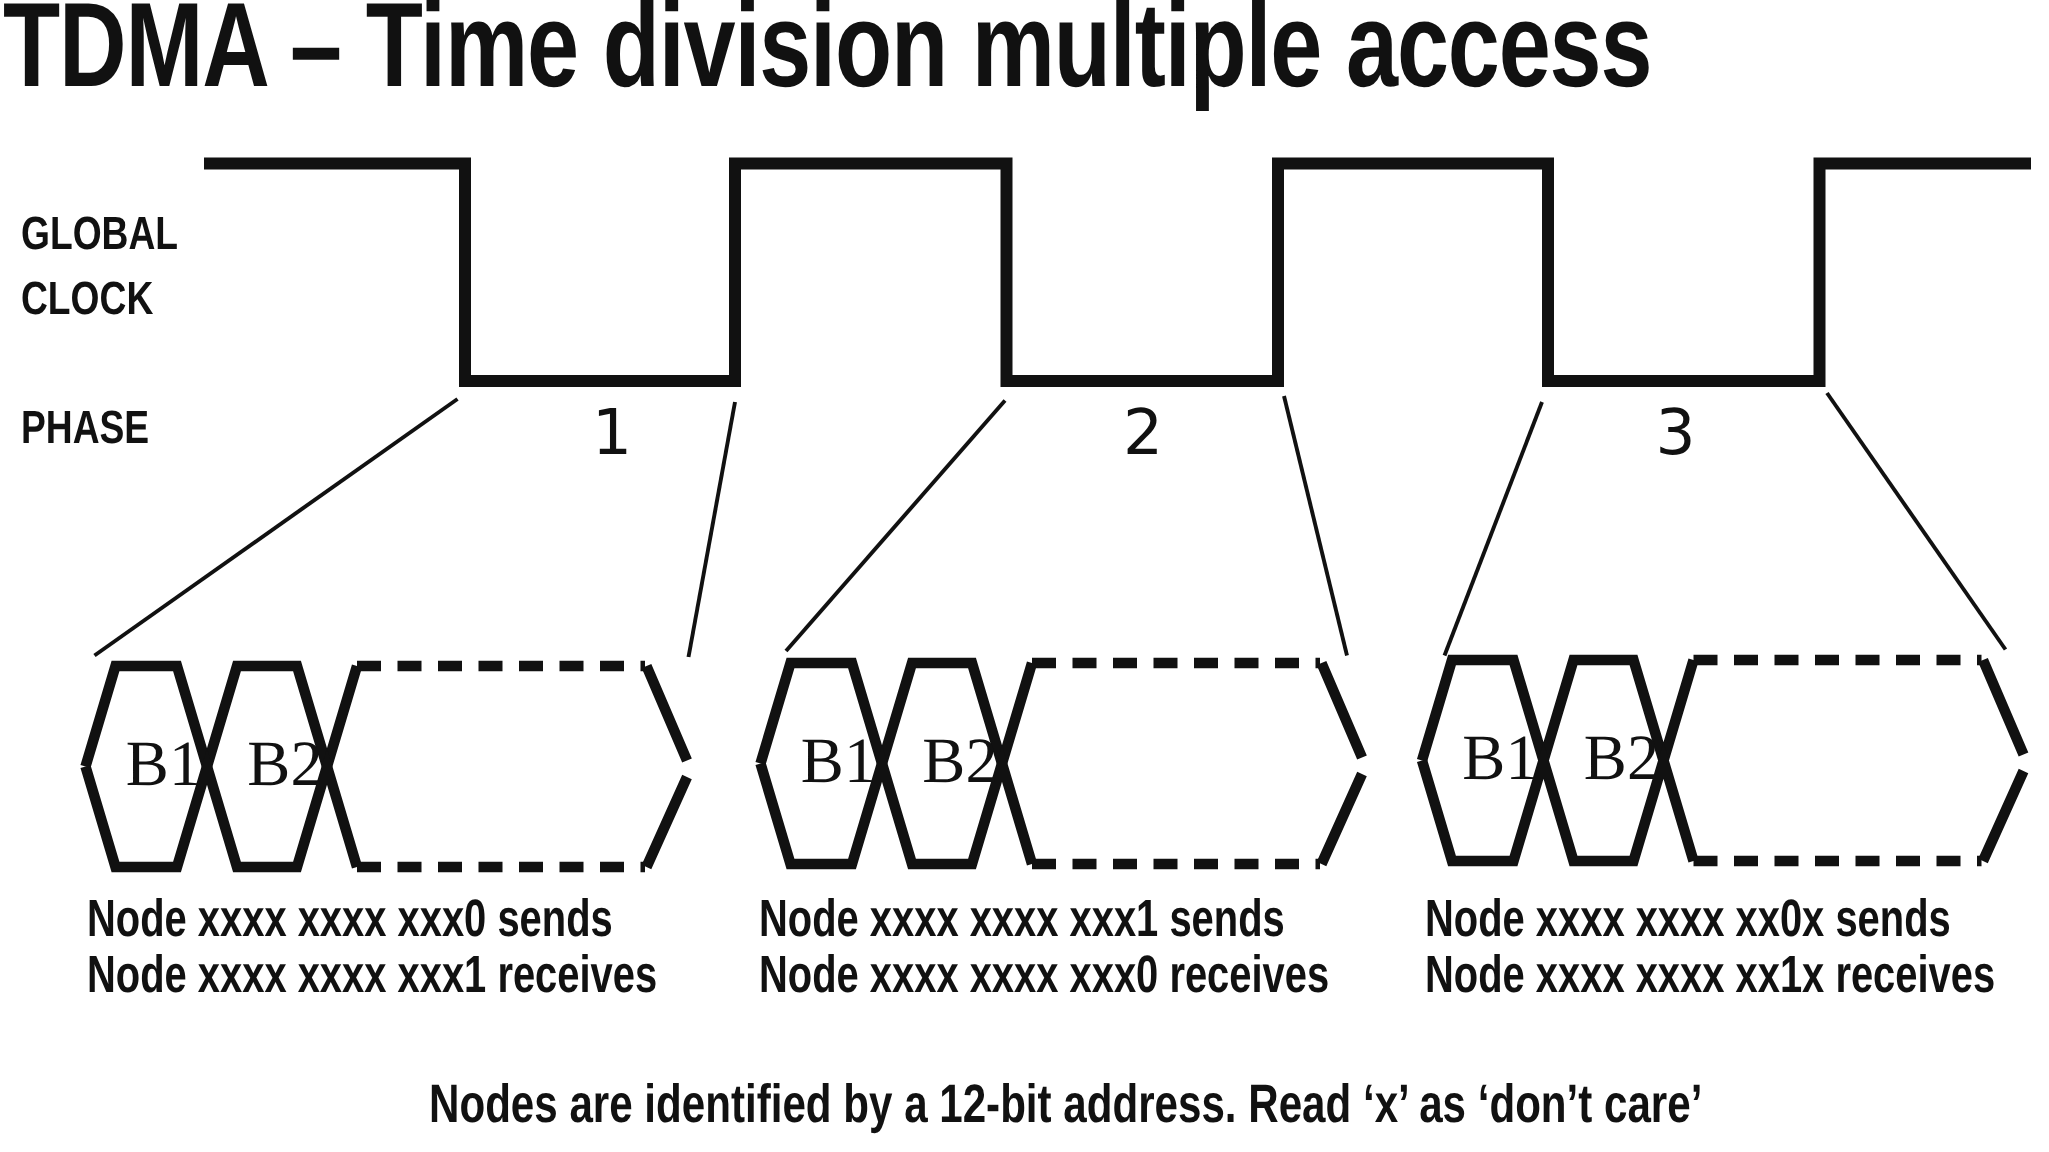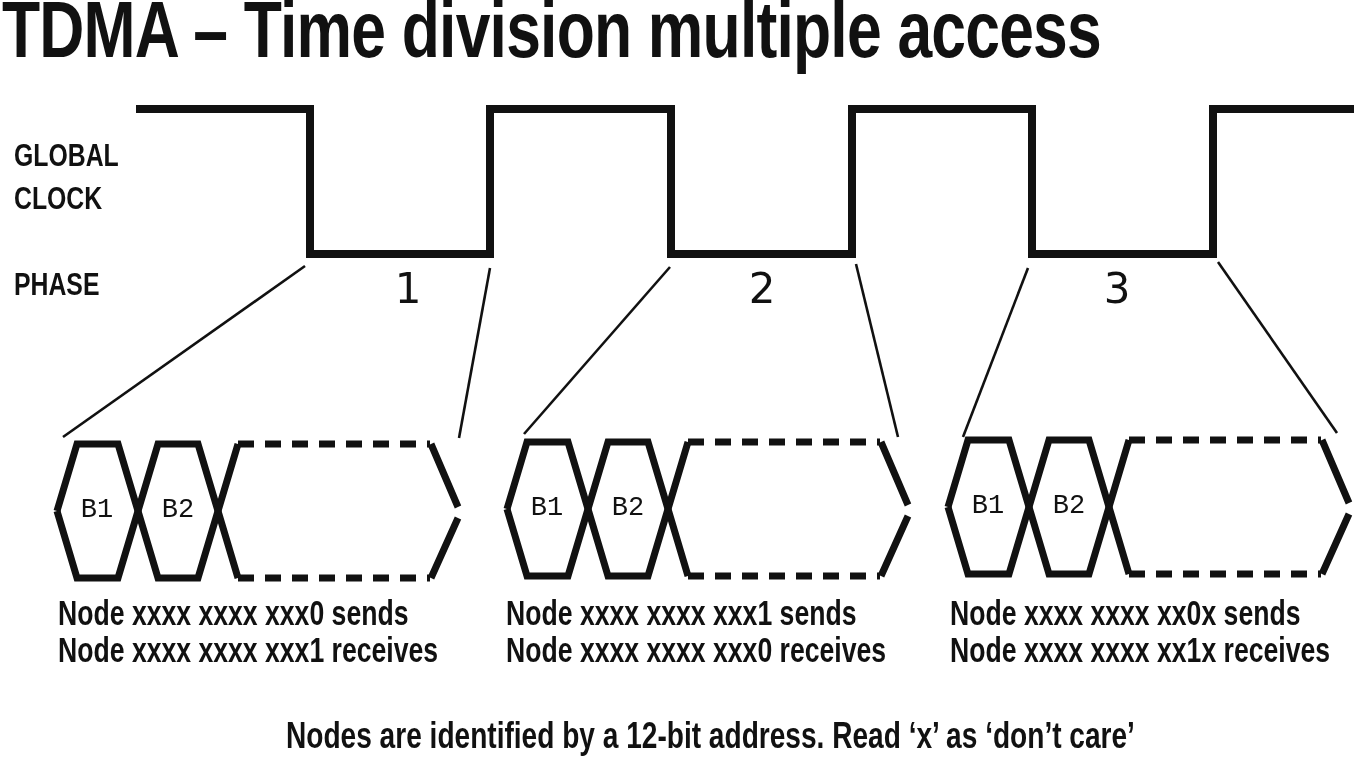--- a/index.html
+++ b/index.html
@@ -19,22 +19,23 @@
     left:14px;font-size:31px;font-weight:700;line-height:43px;
     transform:scaleX(0.80);transform-origin:0 0;letter-spacing:0px;
   }
   .clock-label{top:134px;}
   .phase-label{top:267px;line-height:36px;}
   .phase-num{
     font-size:42px;font-weight:400;transform:translate(-50%,-50%);
     font-family:"DejaVu Sans","Liberation Sans",sans-serif;
   }
   .slot-text{
-    font-size:27px;font-weight:400;transform:translate(-50%,-52%);
-    font-family:Liberation Mono, monospace;
+    font-size:43px;font-weight:400;transform:translate(-50%,-52%);
+    font-family:Liberation Serif, serif;
+    margin-left:12px;
   }
   .node-lines{
     top:594px;font-size:35px;font-weight:700;line-height:37px;
     transform:scaleX(0.76);transform-origin:0 0;
   }
   .footer{
     left:286px;top:716px;font-size:36px;font-weight:700;line-height:40px;
   }
   svg{position:absolute;left:0;top:0;}
   .stroke{stroke:#111111;fill:none;}

